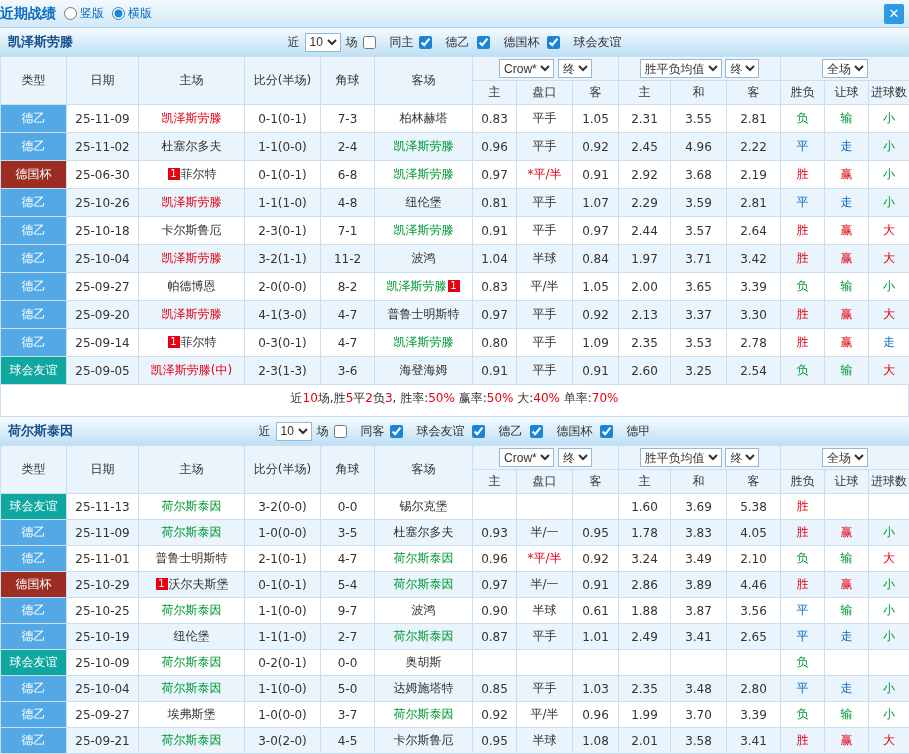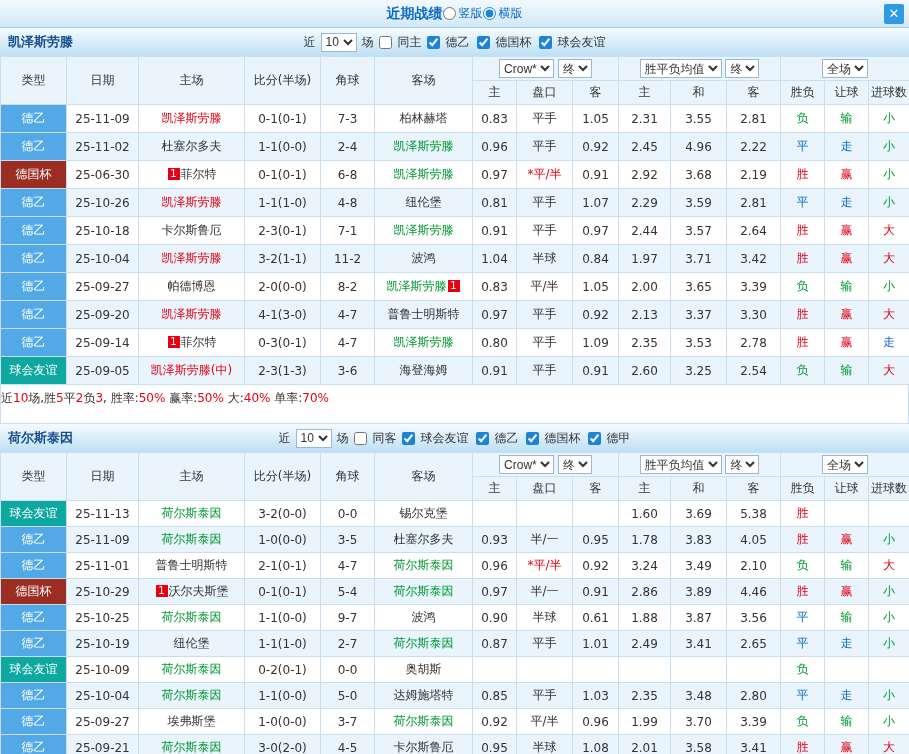--- a/index.html
+++ b/index.html
@@ -1,41 +1,41 @@
 <!DOCTYPE html>
 <html><head>
 <meta charset="utf-8">
 <style>
   *{margin:0;padding:0;box-sizing:border-box}
   html,body{width:909px;height:754px;overflow:hidden}
   body{font-family:"DejaVu Sans","Liberation Sans",sans-serif;font-size:12px;color:#333;background:#fff}
-  .topbar{height:28px;background:linear-gradient(#f2f9fe,#d2e8f7);border-bottom:1px solid #a5cce9;position:relative;display:flex;align-items:center;justify-content:center;}
+  .topbar{height:28px;background:linear-gradient(#f2f9fe,#d2e8f7);border-bottom:1px solid #a5cce9;position:relative;display:flex;align-items:center;justify-content:flex-start;gap:8px}
   .title{color:#0b6cc4;font-weight:bold;font-size:14px}
   .radio{display:inline-flex;align-items:center;gap:3px;color:#0b6cc4;cursor:pointer}
   input[type=radio],input[type=checkbox]{accent-color:#1b84d6;width:13px;height:13px;margin:0}
   .close-btn{position:absolute;right:5px;top:4px;width:20px;height:20px;background:#2d9ae3;color:#fff;font-weight:bold;text-align:center;line-height:20px;border-radius:2px;cursor:pointer;font-size:13px}
   .team-bar{height:28px;background:linear-gradient(#f5fbff,#bedff5);display:flex;align-items:center;position:relative}
   .team-name{position:absolute;left:8px;color:#174e8c;font-weight:bold;font-size:13px}
   .filter{margin:0 auto;display:flex;align-items:center;gap:5px}
-  .filter label{display:inline-flex;align-items:center;gap:6px;cursor:pointer}
+  .filter label{display:inline-flex;align-items:center;gap:14px;cursor:pointer}
   .leagues{display:inline-flex;align-items:center;gap:7px}
   select{font-size:12px;border:1px solid #9ab8d4;background:#fff;height:19px;color:#333}
   table.grid{width:909px;border-collapse:collapse;table-layout:fixed}
   .grid td{border:1px solid #c9dff1;text-align:center;white-space:nowrap;overflow:hidden;padding:0 1px}
   .grid thead td{background:#e9f4fc;height:24px}
   .grid tbody td{height:28px}
   table.s2 tbody td{height:26px}
   tr.alt td{background:#e9f4fc}
   tr.alt td.type-cell{background:inherit}
   .red{color:#e60012}
   .green{color:#009933}
   .blue{color:#0a6cc4}
   .type-cell{color:#fff}
   .badge{display:inline-block;min-width:12px;height:12px;line-height:12px;background:#e60012;color:#fff;font-size:10px;margin:0 1px;vertical-align:1px}
-  .summary{height:39px;line-height:26px;border:1px solid #c9dff1;border-top:none}
+  .summary{height:32px;line-height:26px;text-align:center;border:1px solid #c9dff1;border-top:none}
 </style>
 </head>
 <body>
 
 <div class="popup">
 
   <div class="topbar">
     <span class="title">近期战绩</span>
     <label class="radio">
       <input type="radio" name="layout" style="">

